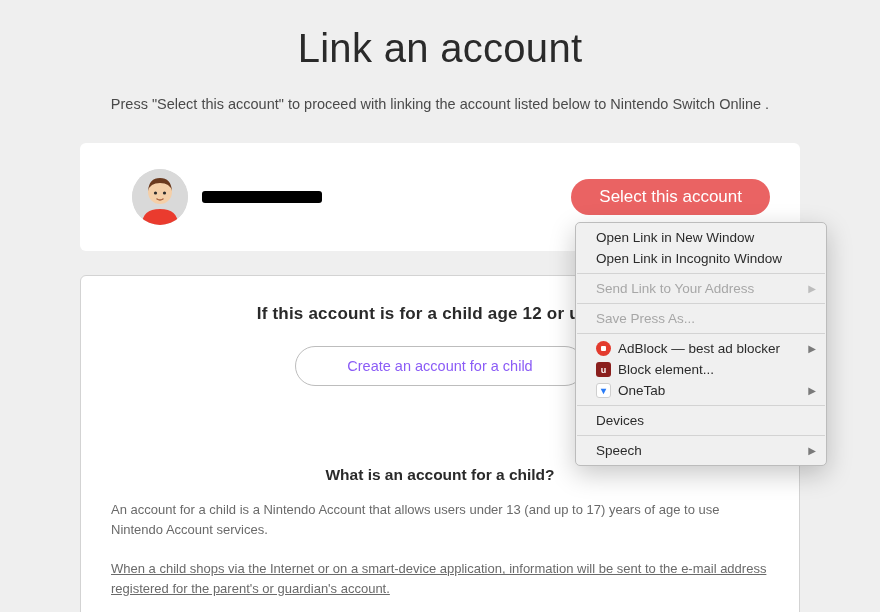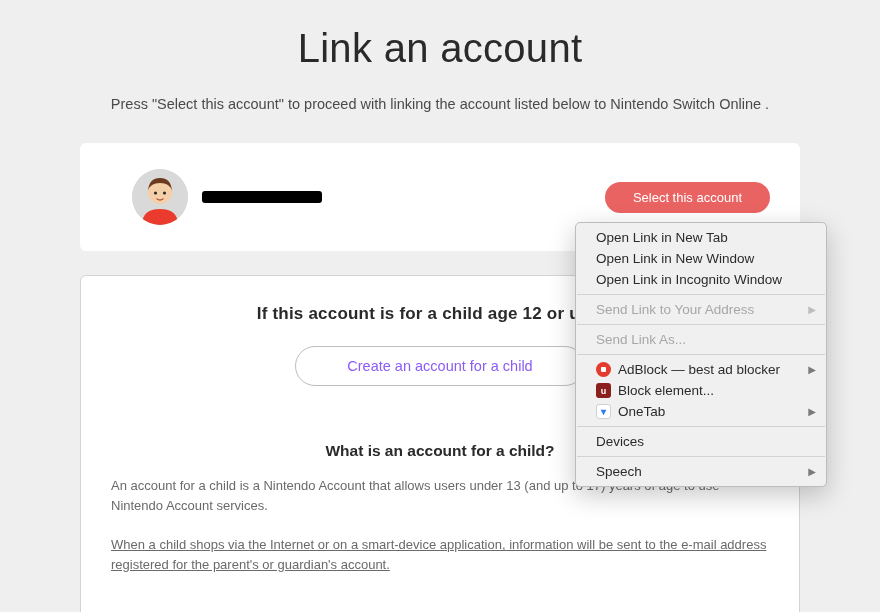--- a/index.html
+++ b/index.html
@@ -50,21 +50,21 @@
       margin-left: 14px;
       background: #000;
       height: 12px;
       width: 120px;
       border-radius: 3px;
     }
     .spacer { flex: 1; }
     .select-btn {
       background: #ea6363;
       color: #fff;
-      font-size: 13px;
+      font-size: 17px;
       border: none;
       border-radius: 18px;
       padding: 8px 28px;
       cursor: pointer;
     }
     .child-card {
       border: 1px solid #d3d3d3;
       margin-top: 24px;
       background: #fff;
       border-radius: 6px;
@@ -84,21 +84,21 @@
       border: 1px solid #bdbdbd;
       color: #8b5cf6;
       font-size: 14.5px;
       border-radius: 22px;
       padding: 11px 30px;
       width: 290px;
       text-align: center;
       cursor: pointer;
     }
     .faq-heading {
-      margin-top: 56px;
+      margin-top: 80px;
       text-align: center;
       font-weight: 600;
       font-size: 15.5px;
       color: #2a2a2a;
     }
     .para {
       margin-top: 16px;
       font-size: 13px;
       color: #6a6a6a;
       line-height: 1.5;
@@ -175,36 +175,33 @@
     <div class="child-heading">If this account is for a child age 12 or under:</div>
     <button class="pill-btn">Create an account for a child</button>
     <div class="faq-heading">What is an account for a child?</div>
     <div class="para">An account for a child is a Nintendo Account that allows users under 13 (and up to 17) years of age to use Nintendo Account services.</div>
     <div class="para">When a child shops via the Internet or on a smart-device application, information will be sent to the e-mail address registered for the parent's or guardian's account.</div>
   </div>
 </div>
 
 <div class="ctx" id="ctx">
     <div class="ctx-item">
-      <span>Open Link in New Tab</span>
-    </div>
-    <div class="ctx-item">
       <span>Open Link in New Window</span>
     </div>
     <div class="ctx-item">
       <span>Open Link in Incognito Window</span>
     </div>
     <div class="ctx-sep"></div>
     <div class="ctx-item disabled">
       <span>Send Link to Your Address</span>
       <span class="ctx-arrow">▶</span>
     </div>
     <div class="ctx-sep"></div>
     <div class="ctx-item disabled">
-      <span>Send Link As...</span>
+      <span>Save Press As...</span>
     </div>
     <div class="ctx-sep"></div>
     <div class="ctx-item">
       <span class="ext-icon ic-adblock"></span>
       <span>AdBlock — best ad blocker</span>
       <span class="ctx-arrow">▶</span>
     </div>
     <div class="ctx-item">
       <span class="ext-icon ic-ublock"></span>
       <span>Block element...</span>

